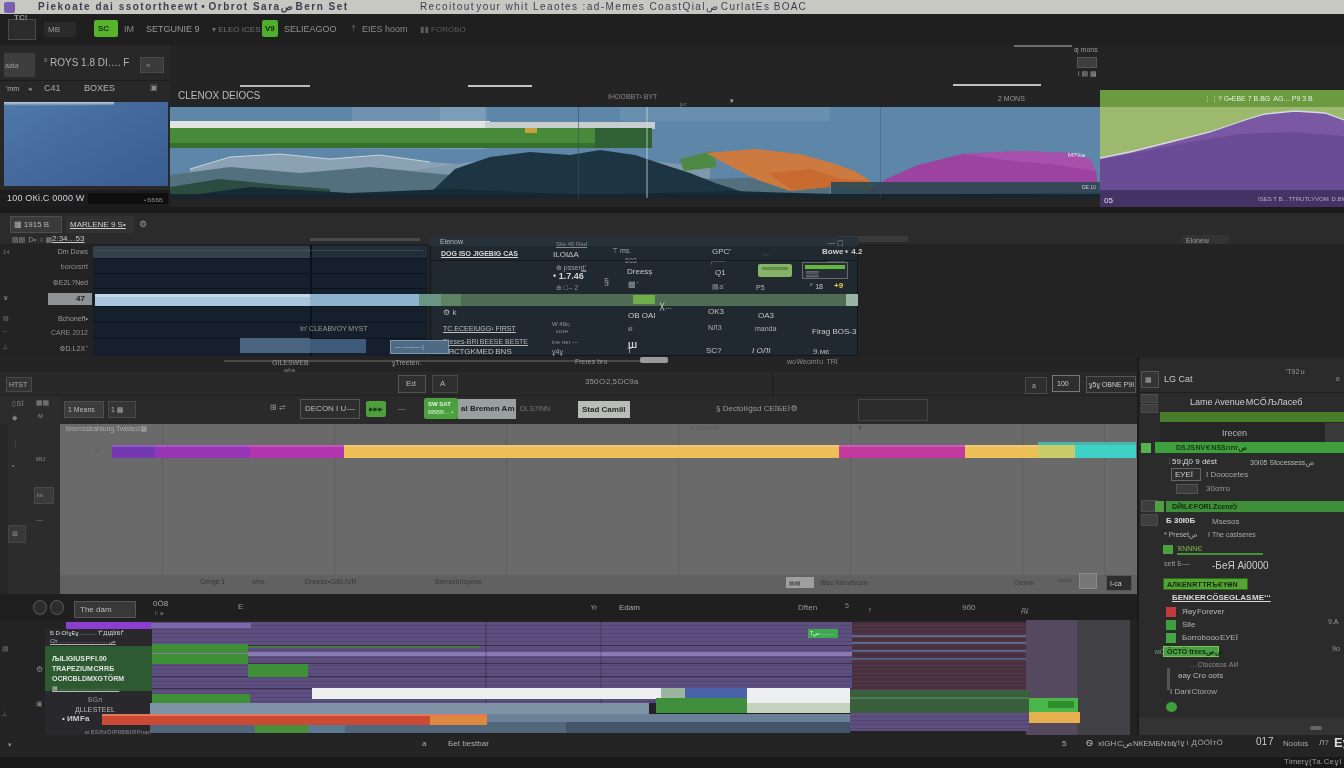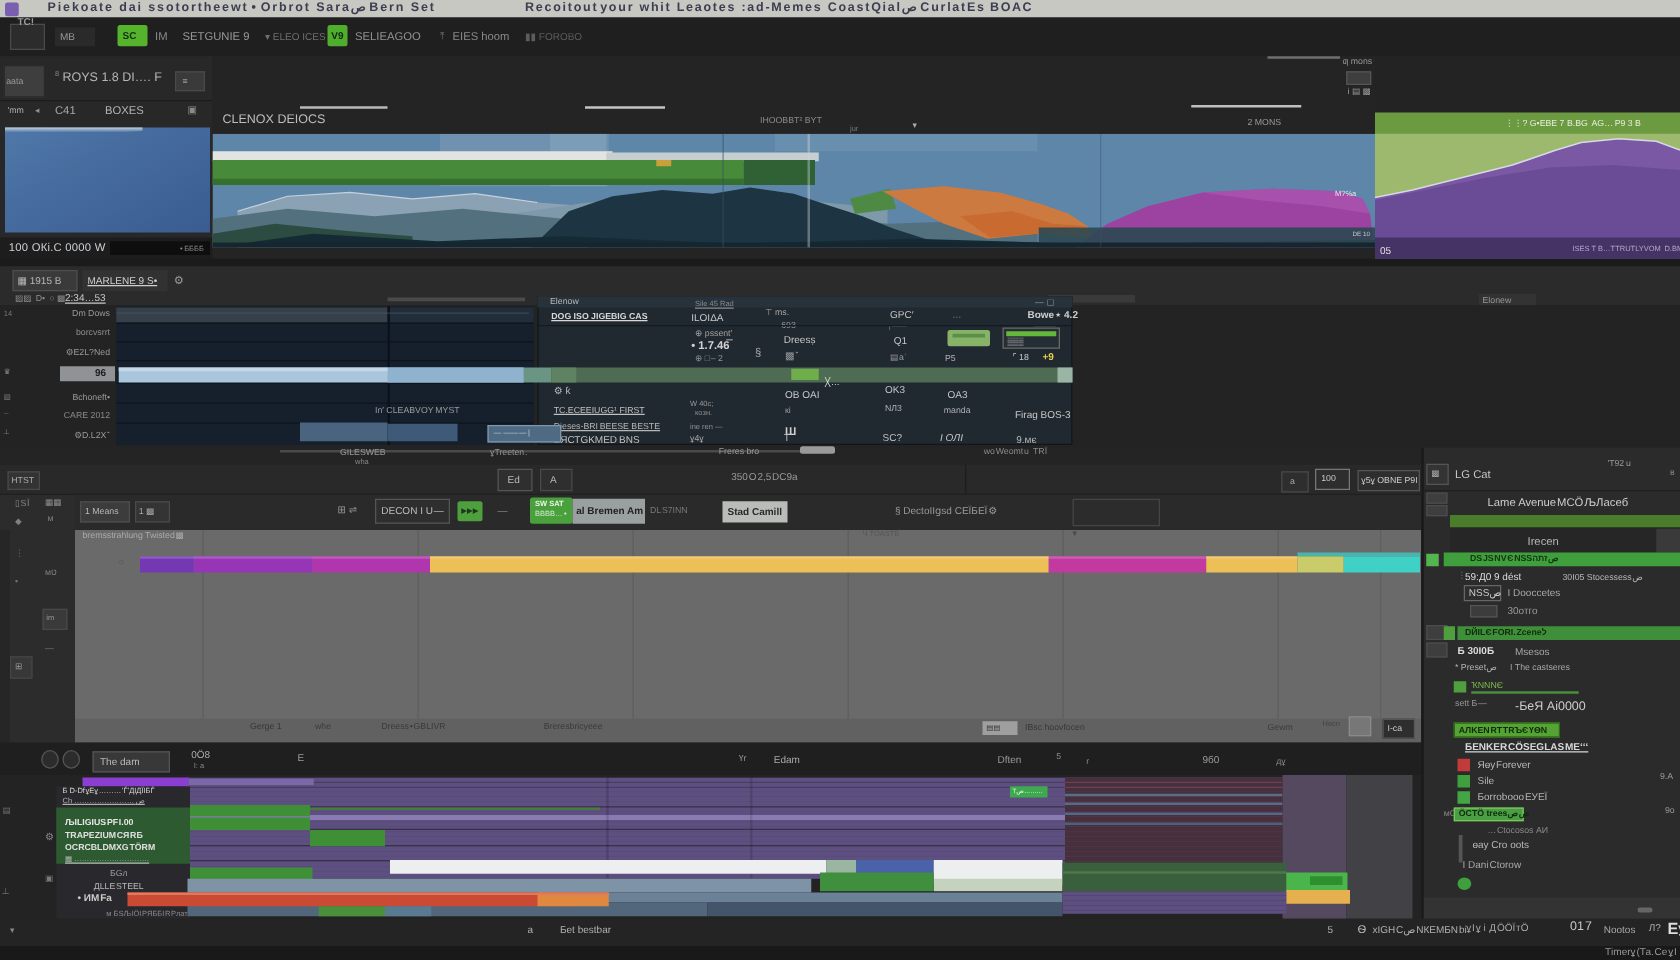--- a/index.html
+++ b/index.html
@@ -7,21 +7,21 @@
   font-family:"Liberation Sans",sans-serif;background:#232323;}
 .a{position:absolute;}
 .t{position:absolute;white-space:nowrap;line-height:1;}
 </style></head>
 <body>
 <div id="app">
 
 <div class="a" style="left:0;top:0;width:1344px;height:14px;background:#c7c8c2;"></div>
 <div class="a" style="left:4px;top:2px;width:11px;height:11px;background:#7a5fb0;border-radius:2px;"></div>
 <div class="t" style="left:38px;top:2px;font-size:10px;font-weight:bold;letter-spacing:1.5px;color:#3d3d52;">Piekoate dai ssotortheewt • Orbrot Saraص Bern Set</div>
-<div class="t" style="left:398px;top:2px;font-size:10px;font-weight:bold;letter-spacing:1.4px;color:#3d3d52;padding-left:22px;">Recoitout׎your whit Leaotes :ad-Memes CоastQialص CurlatЕs BОАС</div>
+<div class="t" style="left:398px;top:2px;font-size:10px;font-weight:normal;letter-spacing:1.4px;color:#3d3d52;padding-left:22px;">Recoitout׎your whit Leaotes :ad-Memes CоastQialص CurlatЕs BОАС</div>
 
 <div class="a" style="left:0;top:14px;width:1344px;height:31px;background:#1f1f1f;"></div>
 <div class="a" style="left:8px;top:19px;width:28px;height:21px;background:#2c2c2c;border:1px solid #4a4a4a;"></div>
 <div class="t" style="left:14px;top:14px;font-size:8px;color:#9a9a9a;font-weight:bold;">TC!</div>
 <div class="a" style="left:44px;top:22px;width:32px;height:15px;background:#2a2a2a;"></div>
 <div class="t" style="left:48px;top:26px;font-size:8px;color:#9a9a9a;">MB</div>
 <div class="a" style="left:94px;top:20px;width:24px;height:17px;background:#55b42c;border-radius:2px;"></div>
 <div class="t" style="left:98px;top:25px;font-size:8px;font-weight:bold;color:#123312;">SC</div>
 <div class="t" style="left:124px;top:25px;font-size:9px;color:#8a8a8a;">IM</div>
 <div class="t" style="left:146px;top:25px;font-size:9px;color:#989898;">SETGUNIE 9</div>
@@ -149,21 +149,21 @@
 <div class="a" style="left:93px;top:306px;width:334px;height:1px;background:#0d141d;"></div>
 <div class="a" style="left:93px;top:322px;width:334px;height:1px;background:#0d141d;"></div>
 <div class="a" style="left:93px;top:338px;width:334px;height:1px;background:#0d141d;"></div>
 <div class="a" style="left:310px;top:245px;width:2px;height:111px;background:#0b121a;"></div>
 <div class="a" style="left:93px;top:250px;width:330px;height:1px;background:#4a5a68;opacity:.6;"></div>
 
 <div class="t" style="left:0;top:248px;width:88px;text-align:right;font-size:7px;color:#9a9a9a;">Dm Dows</div>
 <div class="t" style="left:0;top:263px;width:88px;text-align:right;font-size:7px;color:#8f8f8f;">borcvsrrt</div>
 <div class="t" style="left:0;top:279px;width:88px;text-align:right;font-size:7px;color:#9a9a9a;">⚙E2L?Ned</div>
 <div class="a" style="left:48px;top:293px;width:44px;height:12px;background:#8f9396;"></div>
-<div class="t" style="left:76px;top:295px;font-size:8px;font-weight:bold;color:#1c1c1c;">96</div>
+<div class="t" style="left:76px;top:295px;font-size:8px;font-weight:bold;color:#1c1c1c;">47</div>
 <div class="t" style="left:0;top:315px;width:88px;text-align:right;font-size:7px;color:#9a9a9a;">Bchoneft•</div>
 <div class="t" style="left:0;top:329px;width:88px;text-align:right;font-size:7px;color:#8a8a8a;">CARE 2012</div>
 <div class="t" style="left:0;top:345px;width:88px;text-align:right;font-size:7px;color:#9a9a9a;">⚙D.L2X ˇ</div>
 <div class="t" style="left:3px;top:249px;font-size:6px;color:#777;">14</div>
 <div class="t" style="left:3px;top:295px;font-size:6px;color:#888;">♛</div>
 <div class="t" style="left:3px;top:315px;font-size:6px;color:#777;">▧</div>
 <div class="t" style="left:3px;top:330px;font-size:6px;color:#777;">ˉˉ</div>
 <div class="t" style="left:3px;top:345px;font-size:6px;color:#777;">┴</div>
 
 <div class="a" style="left:240px;top:338px;width:70px;height:15px;background:#4a6480;"></div>
@@ -351,21 +351,21 @@
 <div class="a" style="left:1160px;top:422px;width:184px;height:20px;background:#262626;"></div>
 <div class="a" style="left:1325px;top:423px;width:19px;height:19px;background:#3a3a3a;"></div>
 <div class="t" style="left:1222px;top:429px;font-size:9px;color:#b8b8b8;">Irecen</div>
 <div class="a" style="left:1141px;top:443px;width:10px;height:10px;background:#55b44f;"></div>
 <div class="a" style="left:1155px;top:442px;width:189px;height:11px;background:#3f9f3c;"></div>
 <div class="t" style="left:1176px;top:444px;font-size:7px;font-weight:bold;color:#143311;">DS JS NV Є NSSص זתה</div>
 <div class="t" style="left:1166px;top:457px;font-size:7px;color:#888;">⋮</div>
 <div class="t" style="left:1172px;top:458px;font-size:8px;color:#dcdcdc;">59:Д0 9 dést</div>
 <div class="t" style="left:1250px;top:459px;font-size:7px;color:#b8b8b8;">30Ӏ05 Stocessess ض</div>
 <div class="a" style="left:1171px;top:468px;width:30px;height:13px;background:#2e2e2e;border:1px solid #666;"></div>
-<div class="t" style="left:1175px;top:471px;font-size:8px;color:#ccc;">NSSص</div>
+<div class="t" style="left:1175px;top:471px;font-size:8px;color:#ccc;">ЕУЕЇ</div>
 <div class="t" style="left:1206px;top:471px;font-size:8px;color:#a8a8a8;">Ӏ Dooccetes</div>
 <div class="a" style="left:1176px;top:484px;width:22px;height:10px;background:#3c3c3c;border:1px solid #555;"></div>
 <div class="t" style="left:1206px;top:485px;font-size:8px;color:#999;">30отго</div>
 <div class="a" style="left:1141px;top:500px;width:17px;height:12px;background:#3e3e3e;border:1px solid #4c4c4c;"></div>
 <div class="a" style="left:1141px;top:514px;width:17px;height:12px;background:#3e3e3e;border:1px solid #4c4c4c;"></div>
 <div class="a" style="left:1155px;top:501px;width:9px;height:11px;background:#4f9f3f;"></div>
 <div class="a" style="left:1166px;top:501px;width:178px;height:11px;background:#3f8f3a;"></div>
 <div class="t" style="left:1172px;top:503px;font-size:7px;font-weight:bold;color:#0f2a0d;">DЙILЄ FORІ. Zсеneל</div>
 <div class="t" style="left:1166px;top:517px;font-size:8px;font-weight:bold;color:#dcdcdc;">Б 30І0Б</div>
 <div class="t" style="left:1212px;top:518px;font-size:8px;color:#a8a8a8;">Мsesos</div>

